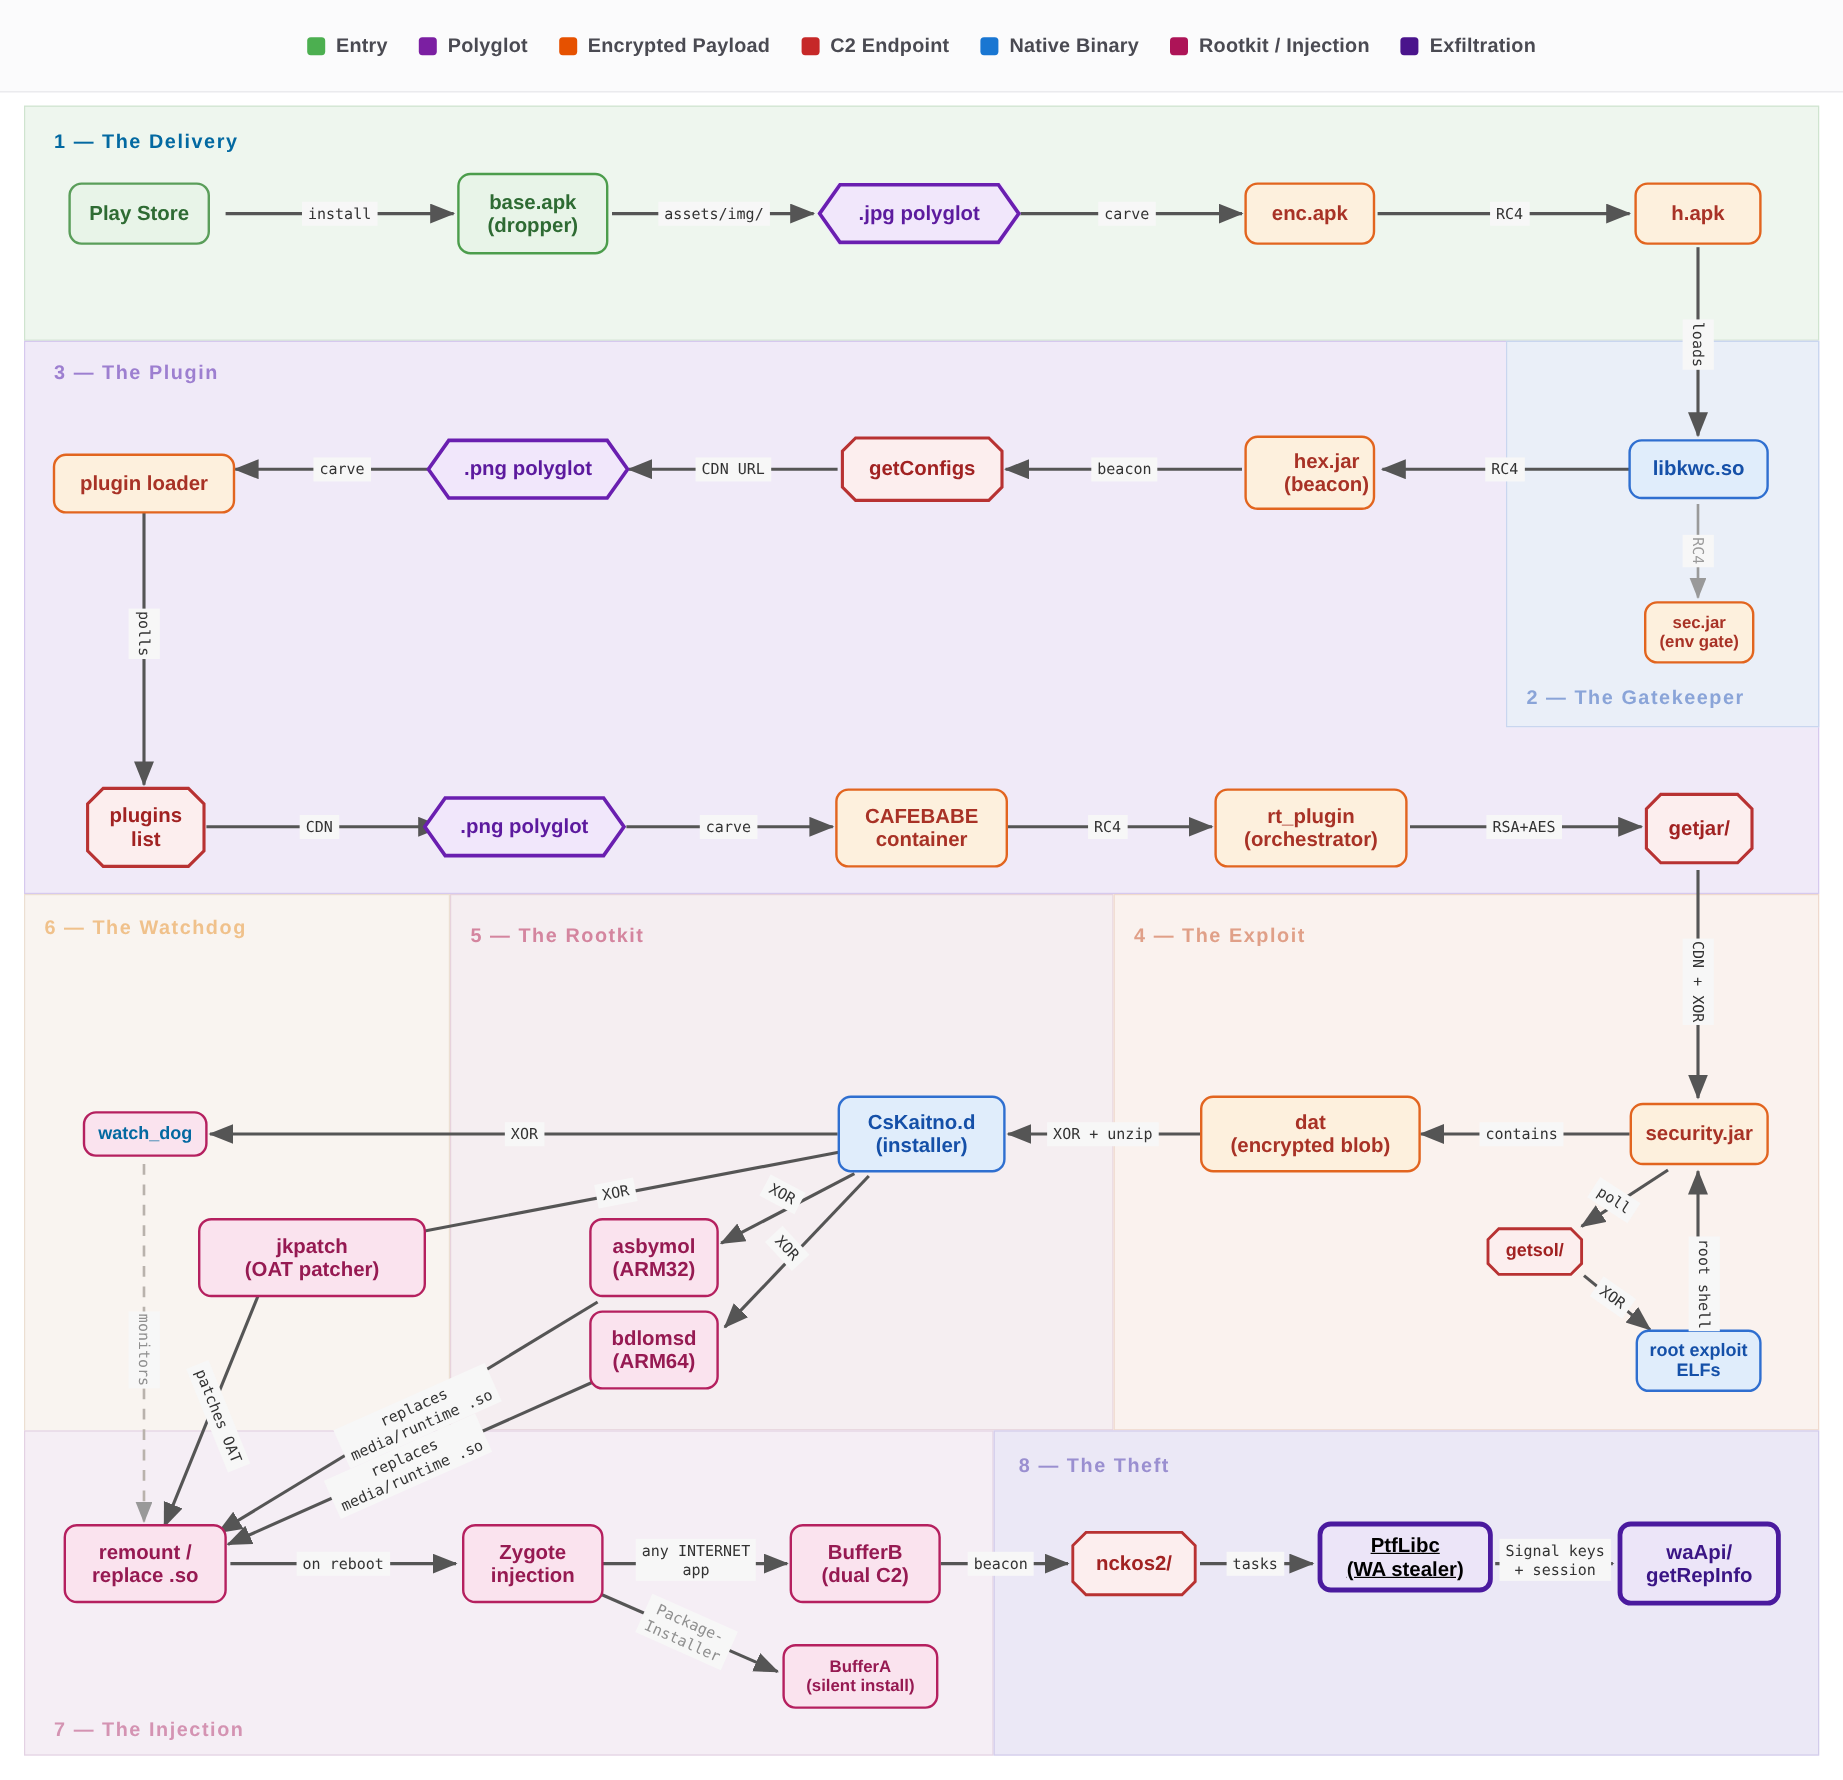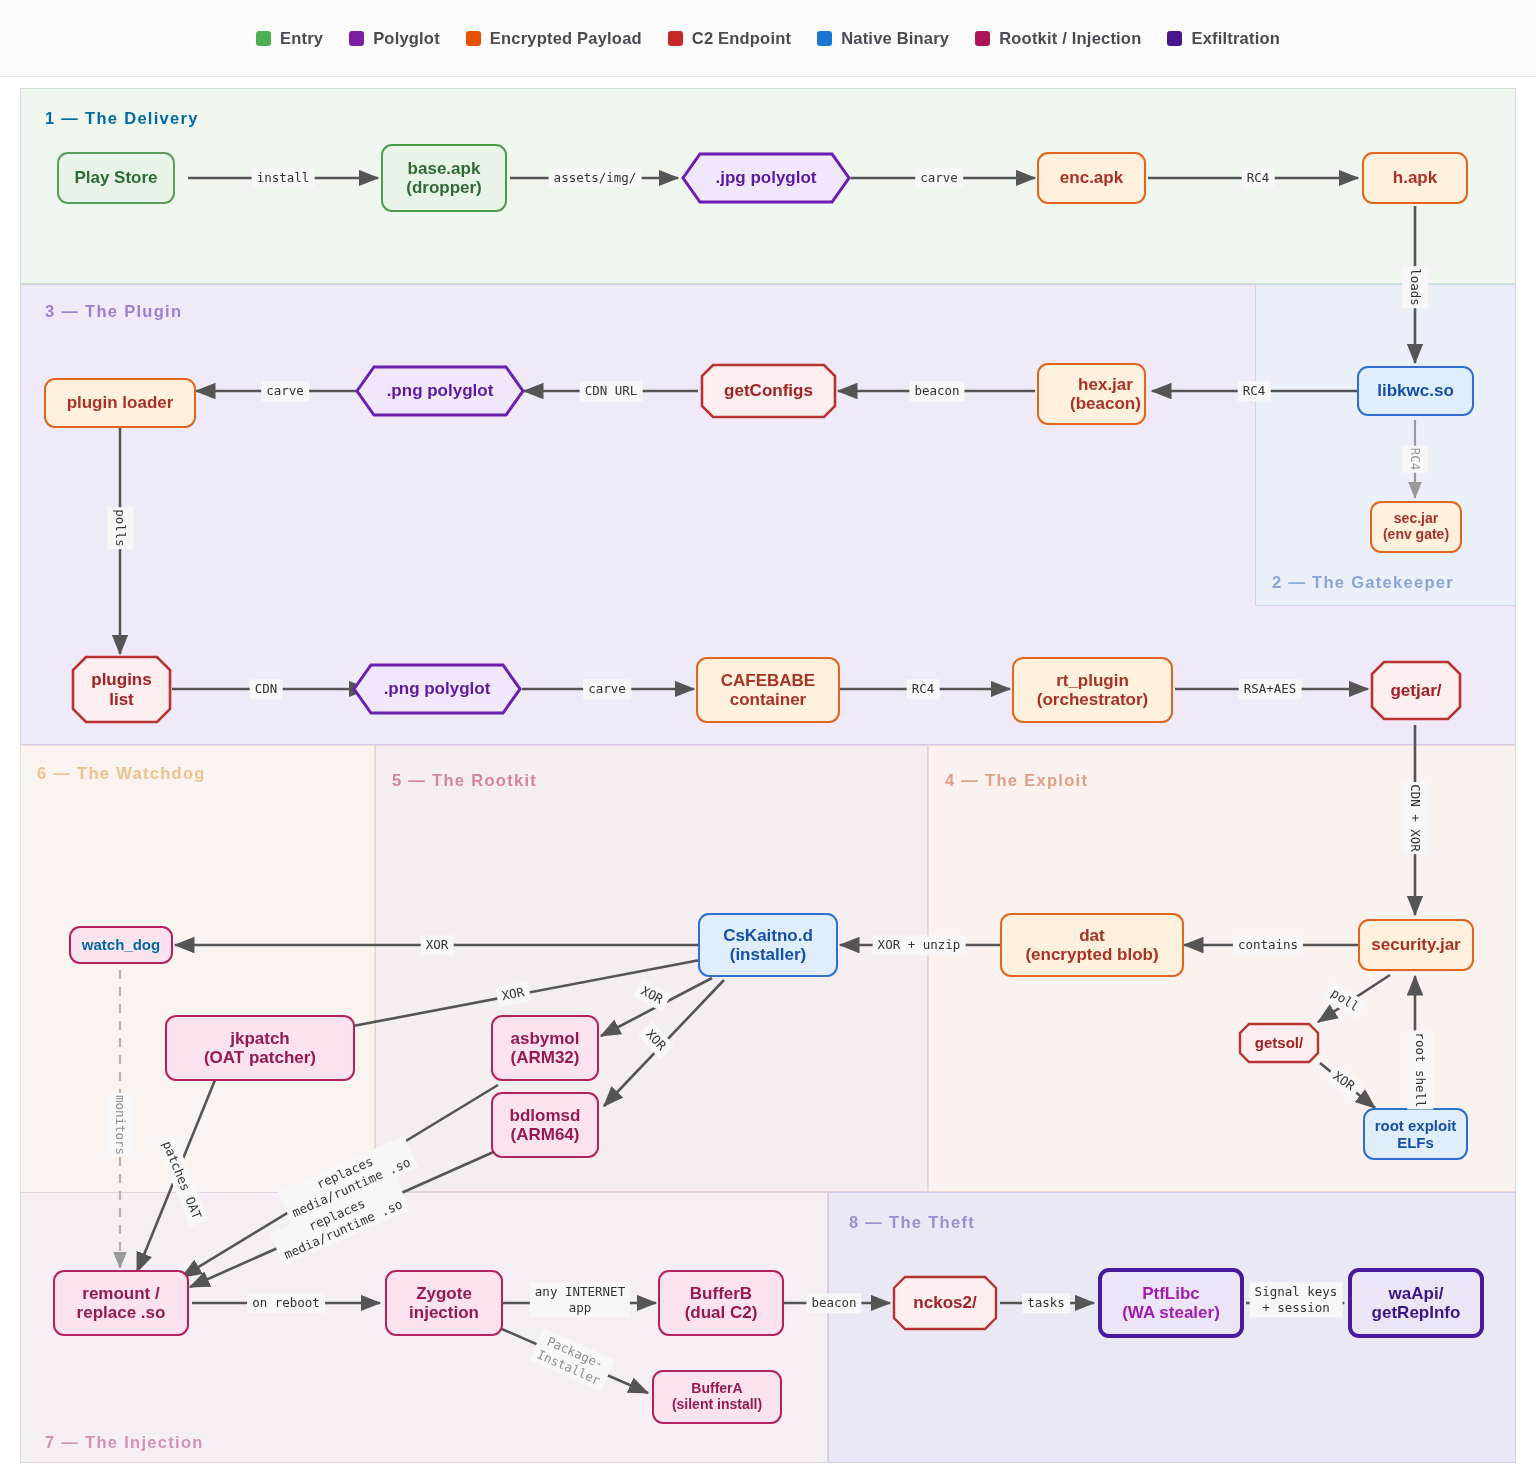--- a/index.html
+++ b/index.html
@@ -306,21 +306,21 @@
   <div class="node" style="left:652px;top:1370px;width:130px;height:54px;font-size:14px;color:#961a52;background:#fae3ee;border-color:#b5205f;">BufferA
 (silent install)</div>
 
   <div style="position:absolute;left:892px;top:1275px;width:106px;height:56px;pointer-events:none;">
     <svg width="106" height="56" viewBox="0 0 106 56">
         <polygon points="13,2 93,2 104,13 104,43 93,54 13,54 2,43 2,13" fill="#fceeee" stroke="#b83232" stroke-width="2.4"></polygon>
       </svg>
   </div>
   <div class="node oct" style="left:892px;top:1275px;width:106px;height:56px;font-size:17px;color:#a12222;background:transparent;border:none;">nckos2/</div>
 
-  <div class="node thick" style="left:1098px;top:1268px;width:146px;height:70px;font-size:17px;color:#a21caf;background:#ece5f8;border-color:#4a1a9e;">PtfLibc
+  <div class="node thick" style="left:1098px;top:1268px;width:146px;height:59px;font-size:17px;color:#000000;background:#ece5f8;border-color:#4a1a9e;text-decoration:underline;">PtfLibc
 (WA stealer)</div>
 
   <div class="node thick" style="left:1348px;top:1268px;width:136px;height:70px;font-size:17px;color:#3a1585;background:#ece5f8;border-color:#4a1a9e;">waApi/
 getRepInfo</div>
 
   <div class="elabel" style="left:283px;top:178px;">install</div>
   <div class="elabel" style="left:595px;top:178px;">assets/img/</div>
   <div class="elabel" style="left:939px;top:178px;">carve</div>
   <div class="elabel" style="left:1258px;top:178px;">RC4</div>
   <div class="elabel vert" style="left:1415px;top:287px;">loads</div>

